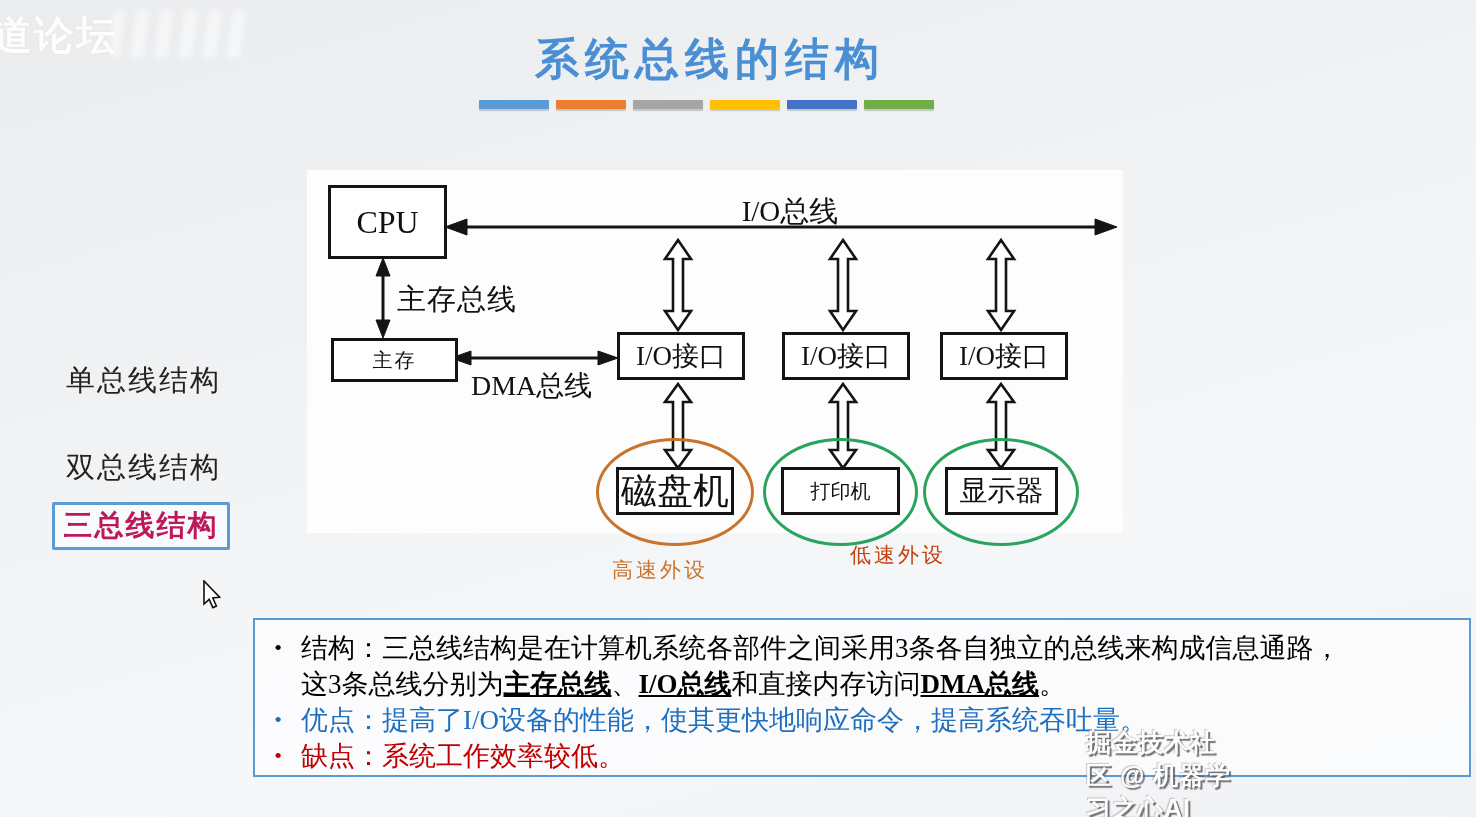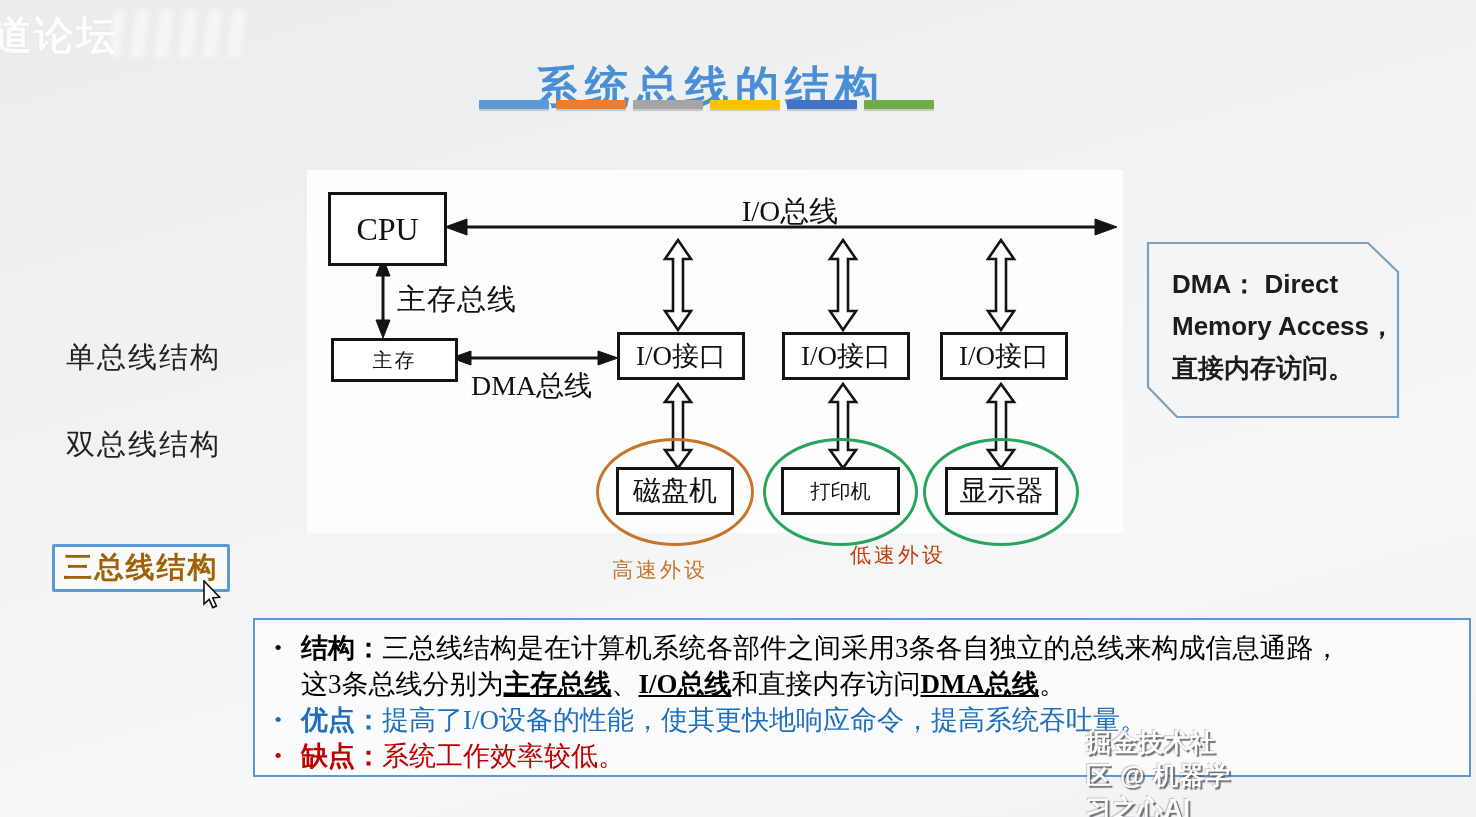--- a/index.html
+++ b/index.html
@@ -12,32 +12,32 @@
   .wm-tl{position:absolute;left:-8px;top:8px;font-size:40px;font-weight:bold;
          color:rgba(255,255,255,.92);letter-spacing:2px;text-shadow:0 0 2px rgba(200,200,200,.35);}
   .wm-logo{position:absolute;left:112px;top:10px;width:140px;height:48px;border-radius:6px;
          background:repeating-linear-gradient(97deg,rgba(255,255,255,.5) 0 13px,rgba(255,255,255,0) 13px 24px);
          filter:blur(2.5px);}
   .wm-br{position:absolute;left:1086px;top:726px;font-size:25px;font-weight:bold;color:#fdfdfd;
          letter-spacing:1px;text-shadow:2px 2px 1px rgba(90,90,95,.85),-1px -1px 1px rgba(120,120,125,.4);}
 
   
   .title{position:absolute;left:0;top:30px;width:1420px;text-align:center;
-         font-size:44px;font-weight:bold;letter-spacing:6px;margin-top:28px;}
+         font-size:44px;font-weight:bold;letter-spacing:6px;}
   .bar{position:absolute;top:100px;height:9px;width:70px;border-radius:1px;
        box-shadow:0 2px 1px rgba(120,120,120,.35);}
 
   
   .menu-item{position:absolute;font-family:"Liberation Serif","DejaVu Serif",serif;
-             font-size:29px;color:#222;letter-spacing:2px;cursor:default;}
+             font-size:29px;color:#222;letter-spacing:2px;cursor:default;margin-top:23px;}
   .menu-active{position:absolute;left:52px;top:502px;width:172px;height:42px;
              border:3px solid #5B9BD5;border-radius:2px;background:rgba(255,255,255,.55);
              display:flex;align-items:center;justify-content:center;
              font-family:"Liberation Serif","DejaVu Serif",serif;
-             font-size:29px;font-weight:bold;color:#a16207;letter-spacing:2px;margin-top:42px;}
+             font-size:29px;font-weight:bold;color:#be185d;letter-spacing:2px;}
 
   
   .panel{position:absolute;left:307px;top:170px;width:816px;height:363px;background:#fdfdfd;}
   .panel svg.arrows{position:absolute;left:0;top:0;}
   .dbox{position:absolute;background:#fff;border:3px solid #141414;
         display:flex;align-items:center;justify-content:center;
         font-family:"Liberation Serif","DejaVu Serif",serif;color:#111;}
   .dlabel{position:absolute;font-family:"Liberation Serif","DejaVu Serif",serif;color:#111;white-space:nowrap;}
   .ellipse{position:absolute;border-radius:50%;background:transparent;}
   .group-label{position:absolute;font-family:"Liberation Serif","DejaVu Serif",serif;
@@ -50,21 +50,21 @@
         color:#1c1c1c;font-weight:600;white-space:nowrap;}
 
   
   .notes{position:absolute;left:253px;top:618px;width:1218px;height:159px;
          border:2px solid #5B9BD5;background:rgba(252,253,254,.8);box-sizing:border-box;
          font-family:"Liberation Serif","DejaVu Serif",serif;font-size:27px;
          padding-top:10px;}
   .nrow{display:flex;white-space:nowrap;line-height:36px;}
   .nbullet{width:46px;text-align:center;font-size:22px;flex:0 0 46px;}
   .nspacer{width:46px;flex:0 0 46px;}
-  .b{font-weight:bold;}
+  .b{font-weight:normal;}
   .u{font-weight:bold;text-decoration:underline;}
 
   .cursor{position:absolute;left:202px;top:580px;}
 </style>
 </head>
 <body>
 
 <div id="screen">
 
   <div class="wm-tl">道论坛</div>
@@ -116,52 +116,42 @@
         <polygon points="694,70 707,89 699,89 699,141 707,141 694,160 681,141 689,141 689,89 681,89"></polygon>
       </g>
 
       <g fill="#ffffff" stroke="#141414" stroke-width="2.6" stroke-linejoin="miter">
         <polygon points="371,214 384,232 376,232 376,280 384,280 371,298 358,280 366,280 366,232 358,232"></polygon>
         <polygon points="536,214 549,232 541,232 541,280 549,280 536,298 523,280 531,280 531,232 523,232"></polygon>
         <polygon points="694,214 707,232 699,232 699,280 707,280 694,298 681,280 689,280 689,232 681,232"></polygon>
       </g>
     </svg>
 
-    <div class="dbox" style="left:21px;top:22px;width:113px;height:68px;font-size:32px">CPU</div>
+    <div class="dbox" style="left:21px;top:15px;width:113px;height:68px;font-size:32px">CPU</div>
     <div class="dbox" style="left:24px;top:168px;width:121px;height:38px;font-size:20px;letter-spacing:2px">主存</div>
     <div class="dbox" style="left:310px;top:162px;width:122px;height:42px;font-size:27px">I/O接口</div>
     <div class="dbox" style="left:475px;top:162px;width:122px;height:42px;font-size:27px">I/O接口</div>
     <div class="dbox" style="left:633px;top:162px;width:122px;height:42px;font-size:27px">I/O接口</div>
 
     <div class="dlabel" style="left:418px;top:22px;width:130px;text-align:center;font-size:29px">I/O总线</div>
     <div class="dlabel" style="left:90px;top:110px;font-size:29px;letter-spacing:1px">主存总线</div>
     <div class="dlabel" style="left:164px;top:197px;font-size:28px">DMA总线</div>
 
     <div class="ellipse" style="left: 289px; top: 268px; width: 152px; height: 102px; border: 3.5px solid rgb(200, 117, 43);"></div>
     <div class="ellipse" style="left: 456px; top: 268px; width: 149px; height: 102px; border: 3.5px solid rgb(41, 164, 92);"></div>
     <div class="ellipse" style="left: 616px; top: 268px; width: 150px; height: 102px; border: 3.5px solid rgb(41, 164, 92);"></div>
 
-    <div class="dbox" style="left:309px;top:297px;width:112px;height:42px;font-size:28px">磁盘机</div>
+    <div class="dbox" style="left:309px;top:297px;width:112px;height:42px;font-size:36px">磁盘机</div>
     <div class="dbox" style="left:474px;top:297px;width:113px;height:42px;font-size:20px">打印机</div>
     <div class="dbox" style="left:638px;top:297px;width:107px;height:42px;font-size:28px">显示器</div>
   </div>
 
   <div class="group-label" style="left: 612px; top: 556px; color: rgb(200, 117, 43);">高速外设</div>
   <div class="group-label" style="left: 850px; top: 541px; color: #c2410c;">低速外设</div>
 
-  <div class="dma-note">
-    <svg width="254" height="178" viewBox="0 0 254 178">
-      <polygon points="2,2 222,2 252,31 252,176 31,176 2,146" fill="rgba(243,244,246,0.85)" stroke="#7FA0BC" stroke-width="2.2"></polygon>
-    </svg>
-    <div class="dma-text">
-      <div>DMA：  Direct</div>
-      <div>Memory Access，</div>
-      <div>直接内存访问。</div>
-    </div>
-  </div>
 
   <div class="notes" style="border-color: rgb(91, 155, 213);">
     <div class="nrow">
       <span class="nbullet">•</span>
       <span><span class="b">结构：</span><span>三总线结构是在计算机系统各部件之间采用3条各自独立的总线来构成信息通路，</span></span>
     </div>
     <div class="nrow">
       <span class="nspacer"></span>
       <span><span>这3条总线分别为</span><span class="u">主存总线</span><span>、</span><span class="u">I/O总线</span><span>和直接内存访问</span><span class="u">DMA总线</span><span>。</span></span>
     </div>

